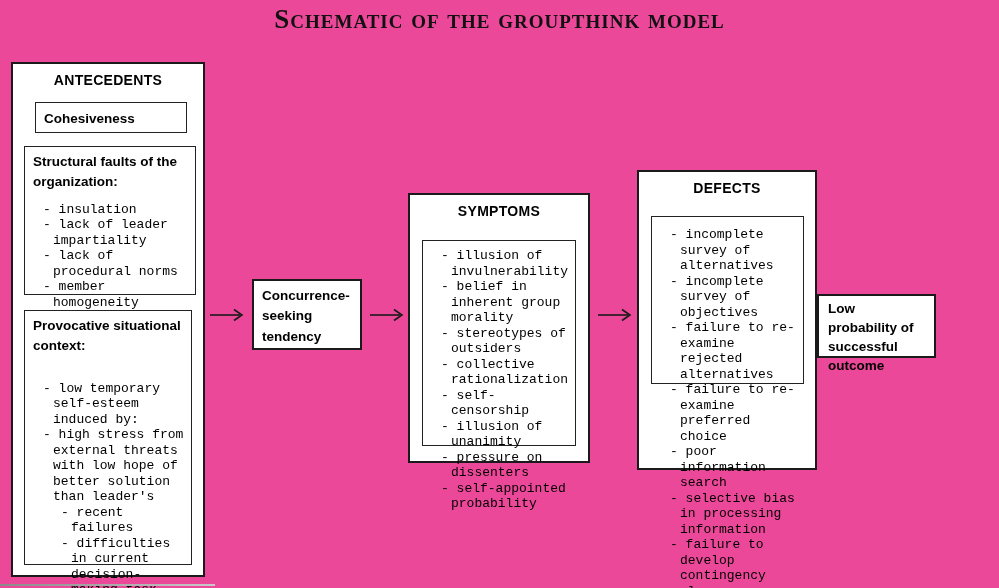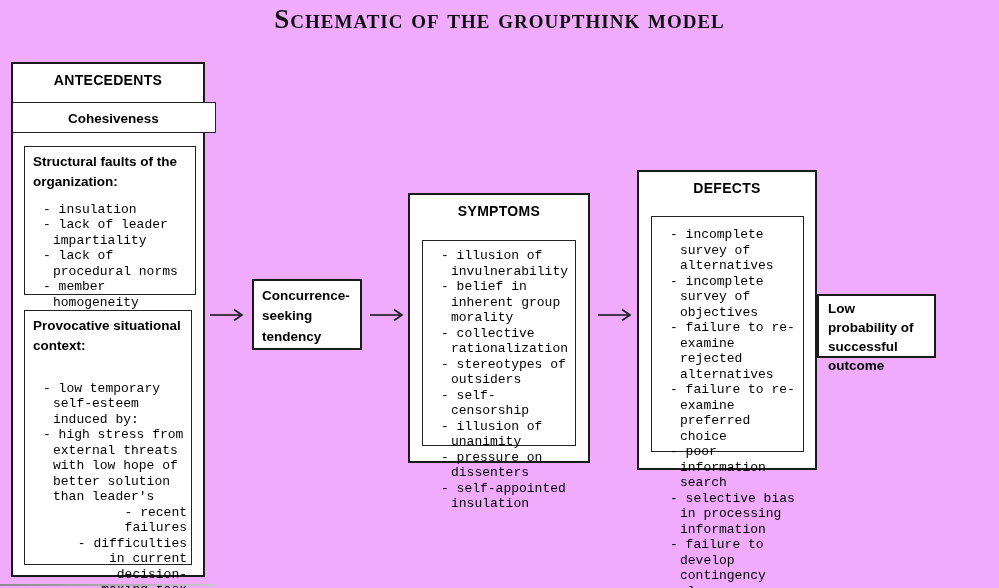--- a/index.html
+++ b/index.html
@@ -1,19 +1,19 @@
 <!DOCTYPE html>
 <html><head>
 <meta charset="utf-8">
 <style>
   html,body{margin:0;padding:0;background:#fff;}
   #stage{
     position:relative;
     width:999px;height:588px;
-    background:#f0abfc;
+    background:#ec4899;
     font-family:"Liberation Sans", sans-serif;
     color:#000;
     overflow:hidden;
   }
   .title{
     position:absolute;top:4px;left:0;width:100%;
     text-align:center;
     font-family:"Liberation Serif", serif;
     font-variant:small-caps;
     font-weight:bold;
@@ -45,41 +45,41 @@
     font-family:Liberation Mono, monospace;
     font-size:13px;
     line-height:15.5px;
     padding:4px 4px 4px 0;
   }
   .list .li{
     margin-left:18px;
     padding-left:10px;
     text-indent:-10px;
   }
-  .list .li.lvl2{margin-left:36px;text-align:right;}
+  .list .li.lvl2{margin-left:36px;}
   .list .li.gap{margin-top:15px;}
   .arrow{position:absolute;}
   .scanline{
     position:absolute;
     left:0;top:584px;width:215px;height:2px;
     background:linear-gradient(to right,#8a8a8a,#c9c9c9);
   }
 </style>
 </head>
 <body>
 
 <div id="stage">
 
   <div class="title">Schematic of the groupthink model</div>
 
   <div class="box" style="left:11px;top:62px;width:194px;height:515px;">
     <div class="hdr">ANTECEDENTS</div>
   </div>
 
-  <div class="box thin" style="left:12px;top:102px;width:204px;height:31px;padding-left:47px;">
+  <div class="box thin" style="left:35px;top:102px;width:152px;height:31px;">
     <div class="blabel" style="padding-top:6px;">Cohesiveness</div>
   </div>
 
   <div class="box thin" style="left:24px;top:146px;width:172px;height:149px;">
     <div class="blabel">Structural faults of the organization:</div>
     <div class="list">
         <div class="li lvl1">- insulation</div>
         <div class="li lvl1">- lack of leader impartiality</div>
         <div class="li lvl1">- lack of procedural norms</div>
         <div class="li lvl1">- member homogeneity</div>
@@ -111,38 +111,38 @@
     <polyline points="25,1.5 33,7 25,12.5" fill="none" stroke="#1a1a1a" stroke-width="1.6"></polyline>
   </svg>
 
   <div class="box" style="left:408px;top:193px;width:182px;height:270px;">
     <div class="hdr">SYMPTOMS</div>
   </div>
   <div class="box thin" style="left:422px;top:240px;width:154px;height:206px;">
     <div class="list" style="padding-top:7px;">
         <div class="li lvl1">- illusion of invulnerability</div>
         <div class="li lvl1">- belief in inherent group morality</div>
+        <div class="li lvl1">- stereotypes of outsiders</div>
         <div class="li lvl1">- collective rationalization</div>
-        <div class="li lvl1">- stereotypes of outsiders</div>
         <div class="li lvl1">- self-censorship</div>
         <div class="li lvl1">- illusion of unanimity</div>
         <div class="li lvl1">- pressure on dissenters</div>
-        <div class="li lvl1">- self-appointed insulation</div>
+        <div class="li lvl1">- self-appointed probability</div>
       </div>
   </div>
 
   <svg class="arrow" style="left:597px;top:308px;" width="36" height="14" viewBox="0 0 36 14">
     <line x1="1" y1="7" x2="31" y2="7" stroke="#1a1a1a" stroke-width="1.6"></line>
     <polyline points="25,1.5 33,7 25,12.5" fill="none" stroke="#1a1a1a" stroke-width="1.6"></polyline>
   </svg>
 
   <div class="box" style="left:637px;top:170px;width:180px;height:300px;">
     <div class="hdr">DEFECTS</div>
   </div>
-  <div class="box thin" style="left:651px;top:216px;width:153px;height:236px;">
+  <div class="box thin" style="left:651px;top:216px;width:153px;height:168px;">
     <div class="list" style="padding-top:10px;">
         <div class="li lvl1">- incomplete survey of alternatives</div>
         <div class="li lvl1">- incomplete survey of objectives</div>
         <div class="li lvl1">- failure to re-examine rejected alternatives</div>
         <div class="li lvl1">- failure to re-examine preferred choice</div>
         <div class="li lvl1">- poor information search</div>
         <div class="li lvl1">- selective bias in processing information</div>
         <div class="li lvl1">- failure to develop contingency plans</div>
       </div>
   </div>

